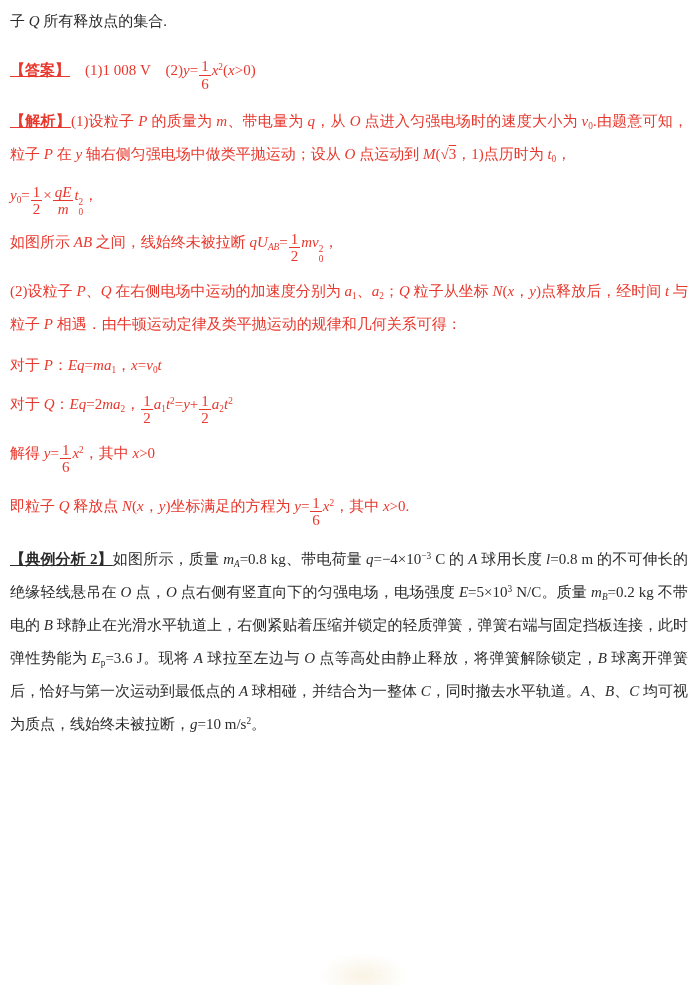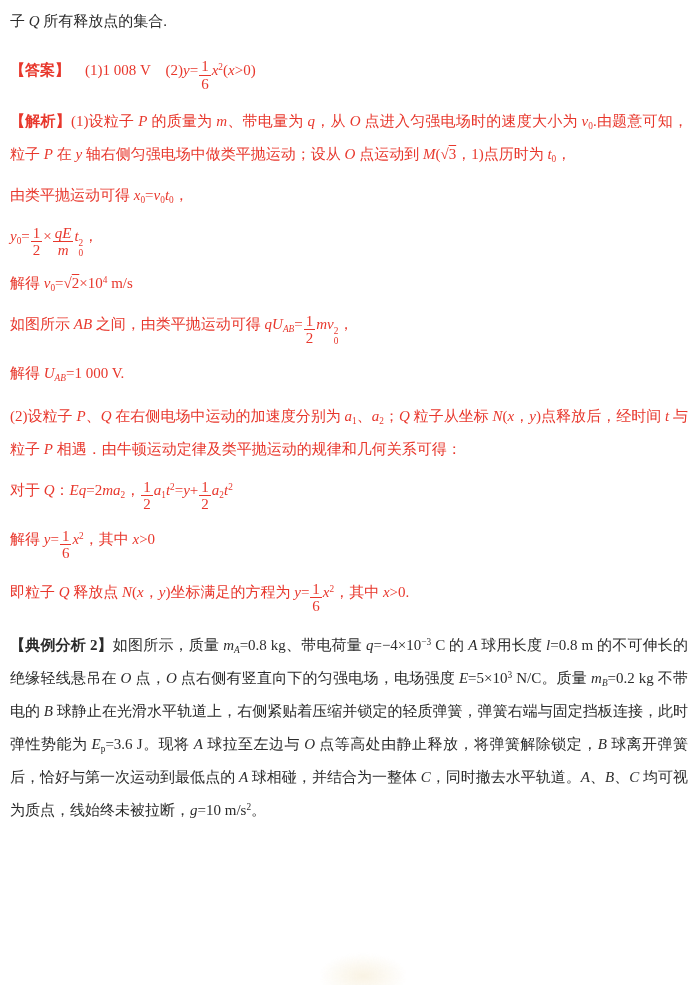--- a/index.html
+++ b/index.html
@@ -17,21 +17,21 @@
     padding:5px 10px 0 10px;
     font-family:"Liberation Serif","DejaVu Serif",serif;
     font-size:15px;
     color:var(--black);
     overflow:hidden;
   }
   p{margin:0;line-height:33px;text-align:left;}
   p.just{text-align:justify;}
   .red{color:var(--red);}
   .it{font-style:italic;}
-  .bd{font-weight:700;}
+  .bd{font-weight:700;text-decoration:underline;}
   sub,sup{font-size:0.62em;line-height:0;}
   sub{vertical-align:-0.35em;}
   sup{vertical-align:0.55em;}
   
   .ss{display:inline-flex;flex-direction:column;font-size:0.62em;line-height:1.05;vertical-align:-0.55em;text-align:left;}
   
   .frac{display:inline-block;vertical-align:-0.95em;text-align:center;line-height:1.12;margin:0 1px;}
   .frac .fn{display:block;padding:0 2px;border-bottom:1.3px solid currentColor;}
   .frac .fd{display:block;padding:0 2px;}
   
@@ -47,30 +47,28 @@
     pointer-events:none;
   }
 </style>
 </head>
 <body>
 
 <div class="page">
   <p class="just" style="margin-bottom:16px"><span>子 </span><span class="it">Q</span><span> 所有释放点的集合.</span></p>
   <p class="red" style="margin-bottom:12px"><span class="bd">【答案】</span><span>　(1)1 008 V　(2)</span><span class="it">y</span><span>=</span><span class="frac"><span class="fn"><span>1</span></span><span class="fd"><span>6</span></span></span><span class="it">x</span><sup>2</sup><span>(</span><span class="it">x</span><span>&gt;0)</span></p>
   <p class="red just" style="margin-bottom:8px"><span class="bd">【解析】</span><span>(1)设粒子 </span><span class="it">P</span><span> 的质量为 </span><span class="it">m</span><span>、带电量为 </span><span class="it">q</span><span>，从 </span><span class="it">O</span><span> 点进入匀强电场时的速度大小为 </span><span class="it">v</span><sub>0</sub><span>.由题意可知，粒子 </span><span class="it">P</span><span> 在 </span><span class="it">y</span><span> 轴右侧匀强电场中做类平抛运动；设从 </span><span class="it">O</span><span> 点运动到 </span><span class="it">M</span><span>(</span><span class="sqrt">√<span class="sqrt-arg">3</span></span><span>，1)点历时为 </span><span class="it">t</span><sub>0</sub><span>，</span></p>
-  <p class="red" style="margin-bottom:8px"><span>由类平抛运动可得 </span><span class="it">x</span><sub>0</sub><span>=</span><span class="it">v</span><sub>0</sub><span class="it">t</span><sub>0</sub><span>，</span></p>
   <p class="red" style="margin-bottom:8px"><span class="it">y</span><sub>0</sub><span>=</span><span class="frac"><span class="fn"><span>1</span></span><span class="fd"><span>2</span></span></span><span>×</span><span class="frac"><span class="fn"><span class="it">q</span><span class="it">E</span></span><span class="fd"><span class="it">m</span></span></span><span class="it">t</span><span class="ss">
         <span>2</span>
         <span>0</span>
       </span><span>，</span></p>
-  <p class="red" style="margin-bottom:8px"><span>解得 </span><span class="it">v</span><sub>0</sub><span>=</span><span class="sqrt">√<span class="sqrt-arg">2</span></span><span>×10</span><sup>4</sup><span> m/s</span></p>
-  <p class="red" style="margin-bottom:10px"><span>如图所示 </span><span class="it">AB</span><span> 之间，由类平抛运动可得 </span><span class="it">qU</span><sub class="it">AB</sub><span>=</span><span class="frac"><span class="fn"><span>1</span></span><span class="fd"><span>2</span></span></span><span class="it">mv</span><span class="ss">
+  <p class="red" style="margin-bottom:10px"><span>如图所示 </span><span class="it">AB</span><span> 之间，线始终未被拉断 </span><span class="it">qU</span><sub class="it">AB</sub><span>=</span><span class="frac"><span class="fn"><span>1</span></span><span class="fd"><span>2</span></span></span><span class="it">mv</span><span class="ss">
         <span>2</span>
         <span>0</span>
       </span><span>，</span></p>
-  <p class="red" style="margin-bottom:10px"><span>解得 </span><span class="it">U</span><sub class="it">AB</sub><span>=1 000 V.</span></p>
   <p class="red just" style="margin-bottom:8px"><span>(2)设粒子 </span><span class="it">P</span><span>、</span><span class="it">Q</span><span> 在右侧电场中运动的加速度分别为 </span><span class="it">a</span><sub>1</sub><span>、</span><span class="it">a</span><sub>2</sub><span>；</span><span class="it">Q</span><span> 粒子从坐标 </span><span class="it">N</span><span>(</span><span class="it">x</span><span>，</span><span class="it">y</span><span>)点释放后，经时间 </span><span class="it">t</span><span> 与粒子 </span><span class="it">P</span><span> 相遇．由牛顿运动定律及类平抛运动的规律和几何关系可得：</span></p>
+  <p class="red" style="margin-bottom:6px"><span>对于 </span><span class="it">P</span><span>：</span><span class="it">Eq</span><span>=</span><span class="it">ma</span><sub>1</sub><span>，</span><span class="it">x</span><span>=</span><span class="it">v</span><sub>0</sub><span class="it">t</span></p>
   <p class="red" style="margin-bottom:10px"><span>对于 </span><span class="it">Q</span><span>：</span><span class="it">Eq</span><span>=2</span><span class="it">ma</span><sub>2</sub><span>，</span><span class="frac"><span class="fn"><span>1</span></span><span class="fd"><span>2</span></span></span><span class="it">a</span><sub>1</sub><span class="it">t</span><sup>2</sup><span>=</span><span class="it">y</span><span>+</span><span class="frac"><span class="fn"><span>1</span></span><span class="fd"><span>2</span></span></span><span class="it">a</span><sub>2</sub><span class="it">t</span><sup>2</sup></p>
   <p class="red" style="margin-bottom:14px"><span>解得 </span><span class="it">y</span><span>=</span><span class="frac"><span class="fn"><span>1</span></span><span class="fd"><span>6</span></span></span><span class="it">x</span><sup>2</sup><span>，其中 </span><span class="it">x</span><span>&gt;0</span></p>
   <p class="red" style="margin-bottom:14px"><span>即粒子 </span><span class="it">Q</span><span> 释放点 </span><span class="it">N</span><span>(</span><span class="it">x</span><span>，</span><span class="it">y</span><span>)坐标满足的方程为 </span><span class="it">y</span><span>=</span><span class="frac"><span class="fn"><span>1</span></span><span class="fd"><span>6</span></span></span><span class="it">x</span><sup>2</sup><span>，其中 </span><span class="it">x</span><span>&gt;0.</span></p>
   <p class="just" style="margin-bottom:0"><span class="bd">【典例分析 2】</span><span>如图所示，质量 </span><span class="it">m</span><sub class="it">A</sub><span>=0.8 kg、带电荷量 </span><span class="it">q</span><span>=−4×10</span><sup>−3</sup><span> C 的 </span><span class="it">A</span><span> 球用长度 </span><span class="it">l</span><span>=0.8 m 的不可伸长的绝缘轻线悬吊在 </span><span class="it">O</span><span> 点，</span><span class="it">O</span><span> 点右侧有竖直向下的匀强电场，电场强度 </span><span class="it">E</span><span>=5×10</span><sup>3</sup><span> N/C。质量 </span><span class="it">m</span><sub class="it">B</sub><span>=0.2 kg 不带电的 </span><span class="it">B</span><span> 球静止在光滑水平轨道上，右侧紧贴着压缩并锁定的轻质弹簧，弹簧右端与固定挡板连接，此时弹性势能为 </span><span class="it">E</span><sub>p</sub><span>=3.6 J。现将 </span><span class="it">A</span><span> 球拉至左边与 </span><span class="it">O</span><span> 点等高处由静止释放，将弹簧解除锁定，</span><span class="it">B</span><span> 球离开弹簧后，恰好与第一次运动到最低点的 </span><span class="it">A</span><span> 球相碰，并结合为一整体 </span><span class="it">C</span><span>，同时撤去水平轨道。</span><span class="it">A</span><span>、</span><span class="it">B</span><span>、</span><span class="it">C</span><span> 均可视为质点，线始终未被拉断，</span><span class="it">g</span><span>=10 m/s</span><sup>2</sup><span>。</span></p>
   <div class="watermark"></div>
 </div>
 
 </body></html>

